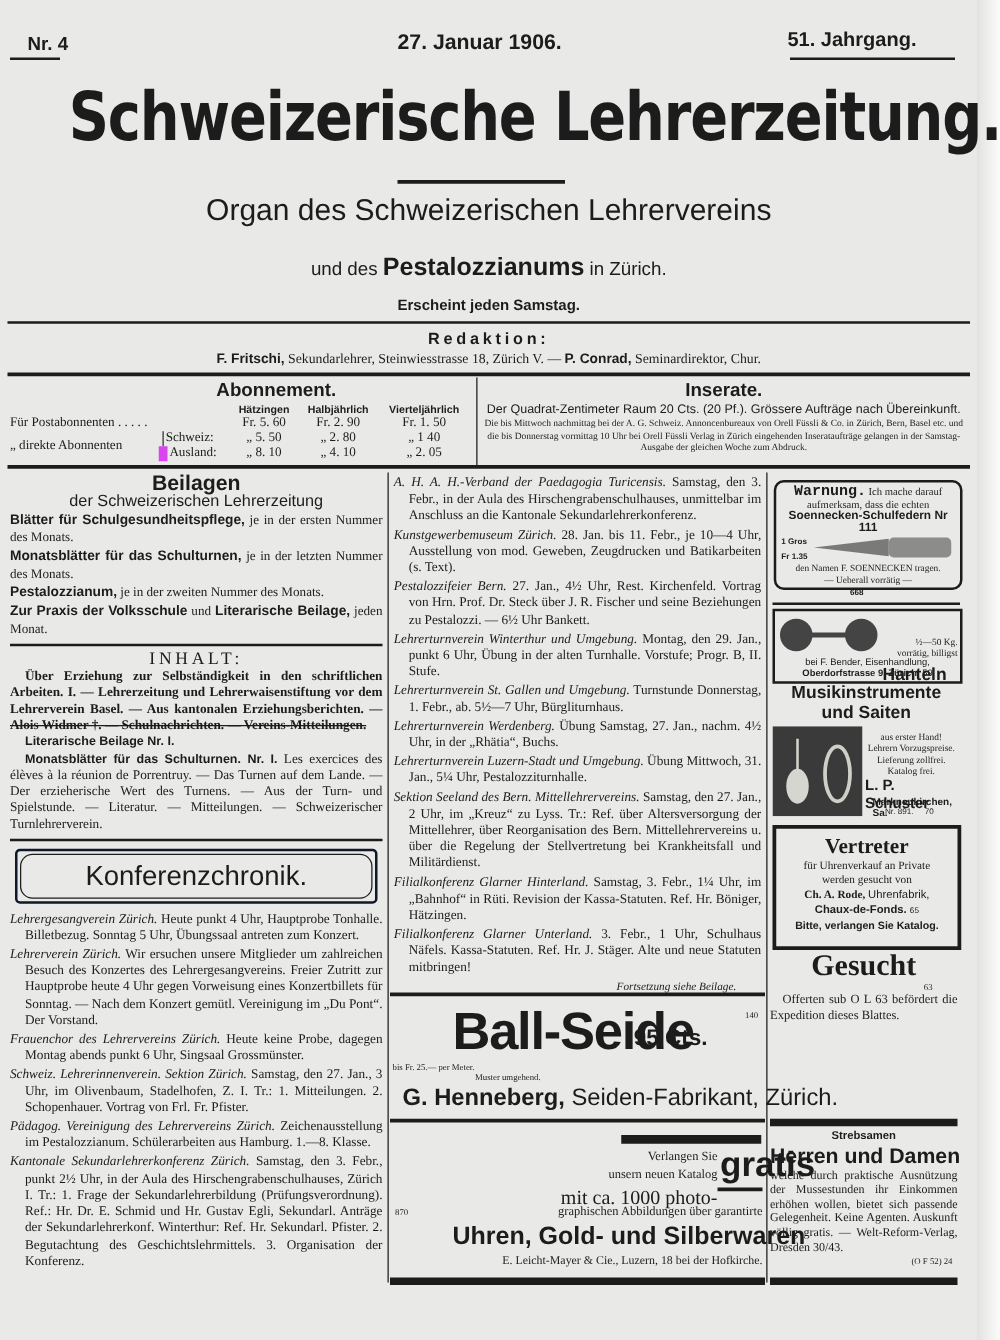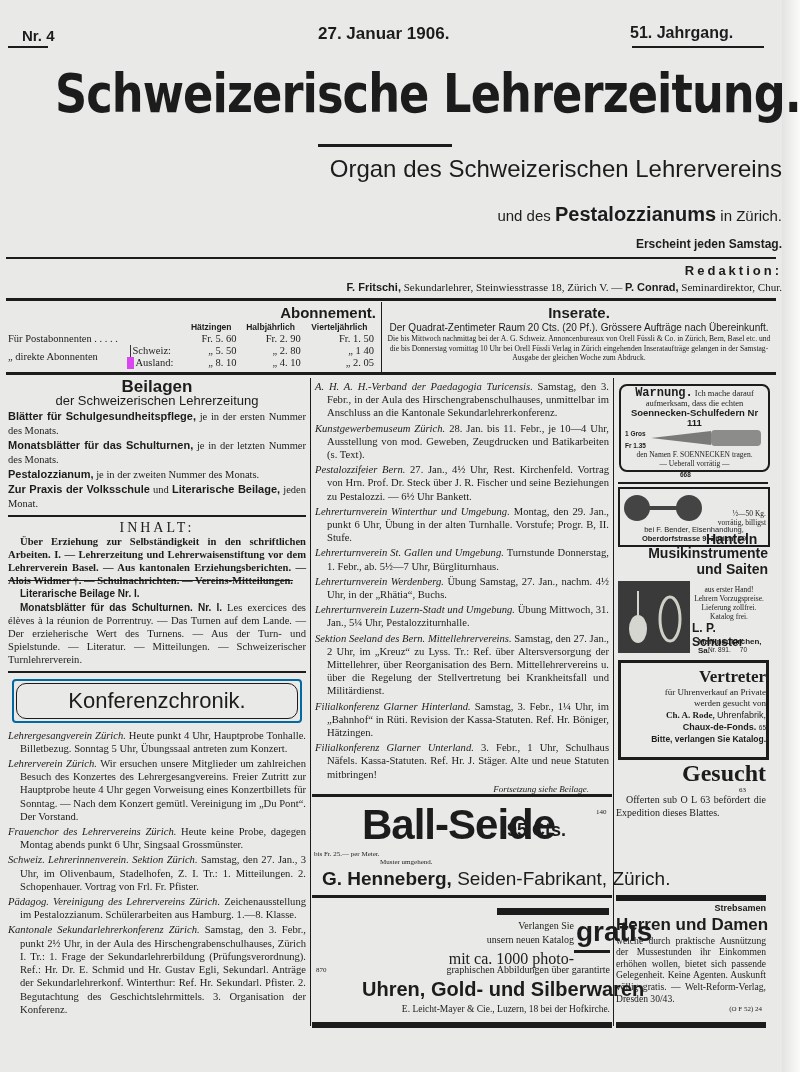--- a/index.html
+++ b/index.html
@@ -5,21 +5,21 @@
   html,body{margin:0;padding:0;}
   body{width:800px;height:1072px;background:#d6d6d4;overflow:hidden;position:relative;
        font-family:"Liberation Serif","DejaVu Serif",serif;color:#1c1c1c;}
   .page{position:absolute;left:0;top:0;width:782px;height:1072px;background:#e9e9e7;}
   .edge{position:absolute;left:782px;top:0;width:18px;height:1072px;background:linear-gradient(90deg,#e3e3e1,#fbfbfa);}
   .abs{position:absolute;}
   .sans{font-family:"Liberation Sans","DejaVu Sans",sans-serif;}
   .cond{font-family:"Liberation Sans Narrow","Liberation Sans",sans-serif;}
   .bold{font-weight:bold;}
   .ital{font-style:italic;}
-  .center{text-align:right;}
+  .center{text-align:center;}
   .rule{position:absolute;background:#1c1c1c;}
   .hdr-num{left:22px;top:27px;font-size:15px;font-weight:bold;}
   .hdr-date{left:318px;top:24px;font-size:17px;font-weight:bold;}
   .hdr-year{left:630px;top:24px;font-size:16px;font-weight:bold;}
   .masthead{left:55px;top:62px;width:680px;font-family:"DejaVu Sans Condensed","DejaVu Sans",sans-serif;
             font-weight:bold;font-size:54px;letter-spacing:-1px;transform:scaleX(0.92);transform-origin:left top;
             line-height:64px;white-space:nowrap;}
   .organ{left:0;width:782px;top:154px;font-size:24px;line-height:30px;}
   .und{left:0;width:782px;top:203px;font-size:15px;}
   .und b{font-size:20px;}
@@ -130,21 +130,21 @@
   <div style="border-top:2px solid #1c1c1c;margin-top:4px;"></div>
   <div class="inhalt-title">INHALT:</div>
   <div style="text-indent:12px;font-weight:bold;">
     <span>Über Erziehung zur Selbständigkeit in den schriftlichen Arbeiten. I. — Lehrerzeitung und Lehrerwaisenstiftung vor dem Lehrerverein Basel. — Aus kantonalen Erziehungsberichten. —</span>
     <span class="strike">Alois Widmer †. — Schulnachrichten. — Vereins-Mitteilungen.</span>
   </div>
   <div class="sans bold" style="padding-left:12px;font-size:10px;">Literarische Beilage Nr. I.</div>
   <div style="text-indent:12px;"><b class="sans" style="font-size:10px;">Monatsblätter für das Schulturnen. Nr. I.</b> <span>Les exercices des élèves à la réunion de Porrentruy. — Das Turnen auf dem Lande. — Der erzieherische Wert des Turnens. — Aus der Turn- und Spielstunde. — Literatur. — Mitteilungen. — Schweizerischer Turnlehrerverein.</span></div>
   <div style="border-top:2px solid #1c1c1c;margin-top:4px;"></div>
 
-  <div style="margin:6px 4px 6px;border:2px solid #0369a1;border-radius:4px;padding:2px;">
+  <div style="margin:6px 4px 6px;border:2px solid #0f172a;border-radius:4px;padding:2px;">
     <div style="border:1px solid #1c1c1c;border-radius:10px;text-align:center;font-size:22px;line-height:34px;" class="sans">Konferenzchronik.</div>
   </div>
 
   <div class="entry"><i>Lehrergesangverein Zürich.</i> <span>Heute punkt 4 Uhr, Hauptprobe Tonhalle. Billetbezug. Sonntag 5 Uhr, Übungssaal antreten zum Konzert.</span></div>
   <div class="entry"><i>Lehrerverein Zürich.</i> <span>Wir ersuchen unsere Mitglieder um zahlreichen Besuch des Konzertes des Lehrergesangvereins. Freier Zutritt zur Hauptprobe heute 4 Uhr gegen Vorweisung eines Konzertbillets für Sonntag. — Nach dem Konzert gemütl. Vereinigung im „Du Pont“. Der Vorstand.</span></div>
   <div class="entry"><i>Frauenchor des Lehrervereins Zürich.</i> <span>Heute keine Probe, dagegen Montag abends punkt 6 Uhr, Singsaal Grossmünster.</span></div>
   <div class="entry"><i>Schweiz. Lehrerinnenverein. Sektion Zürich.</i> <span>Samstag, den 27. Jan., 3 Uhr, im Olivenbaum, Stadelhofen, Z. I. Tr.: 1. Mitteilungen. 2. Schopenhauer. Vortrag von Frl. Fr. Pfister.</span></div>
   <div class="entry"><i>Pädagog. Vereinigung des Lehrervereins Zürich.</i> <span>Zeichenausstellung im Pestalozzianum. Schülerarbeiten aus Hamburg. 1.—8. Klasse.</span></div>
   <div class="entry"><i>Kantonale Sekundarlehrerkonferenz Zürich.</i> <span>Samstag, den 3. Febr., punkt 2½ Uhr, in der Aula des Hirschengrabenschulhauses, Zürich I. Tr.: 1. Frage der Sekundarlehrerbildung (Prüfungsverordnung). Ref.: Hr. Dr. E. Schmid und Hr. Gustav Egli, Sekundarl. Anträge der Sekundarlehrerkonf. Winterthur: Ref. Hr. Sekundarl. Pfister. 2. Begutachtung des Geschichtslehrmittels. 3. Organisation der Konferenz.</span></div>
 </div>

